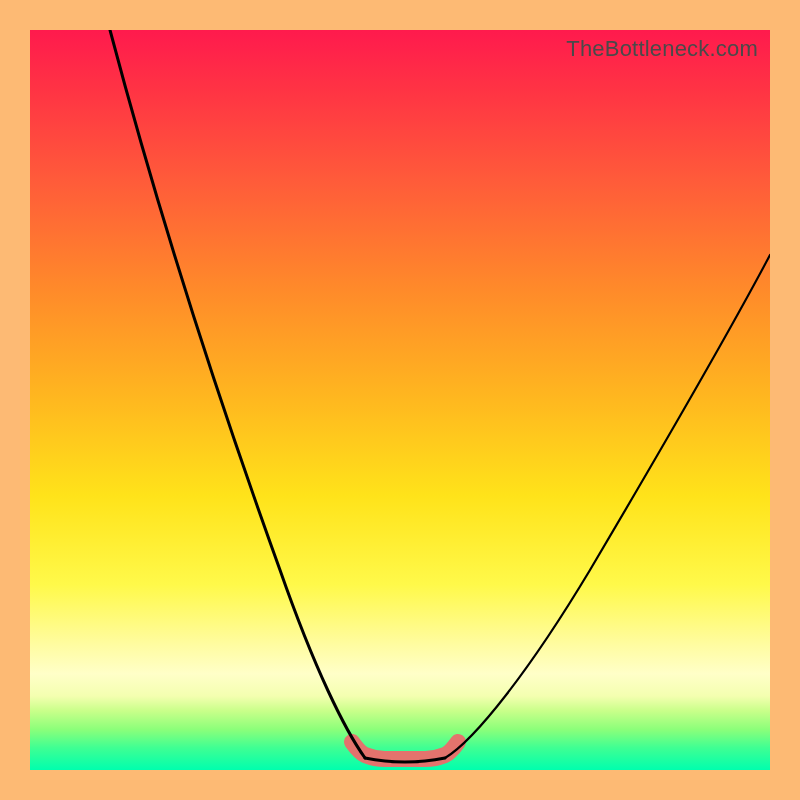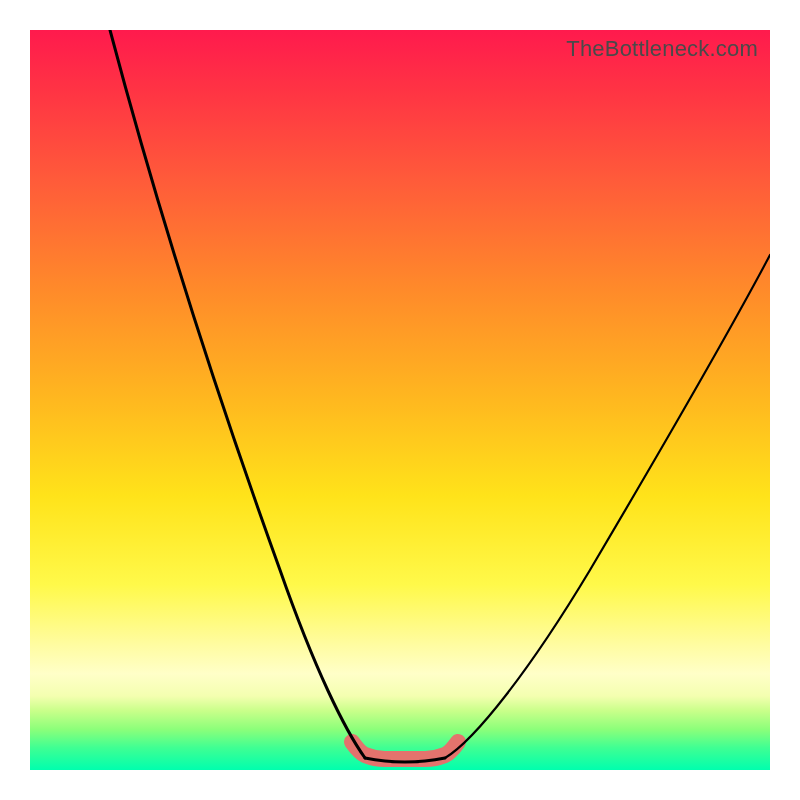--- a/index.html
+++ b/index.html
@@ -7,21 +7,21 @@
     padding: 0;
     width: 800px;
     height: 800px;
     overflow: hidden;
     background: #000;
     font-family: Arial, Helvetica, sans-serif;
   }
   .frame {
     position: absolute;
     inset: 0;
-    background: #ffffff;
+    background: #fdba74;
   }
   .plot {
     position: absolute;
     left: 30px;
     top: 30px;
     width: 740px;
     height: 740px;
     overflow: hidden;
   }
   .gradient {

